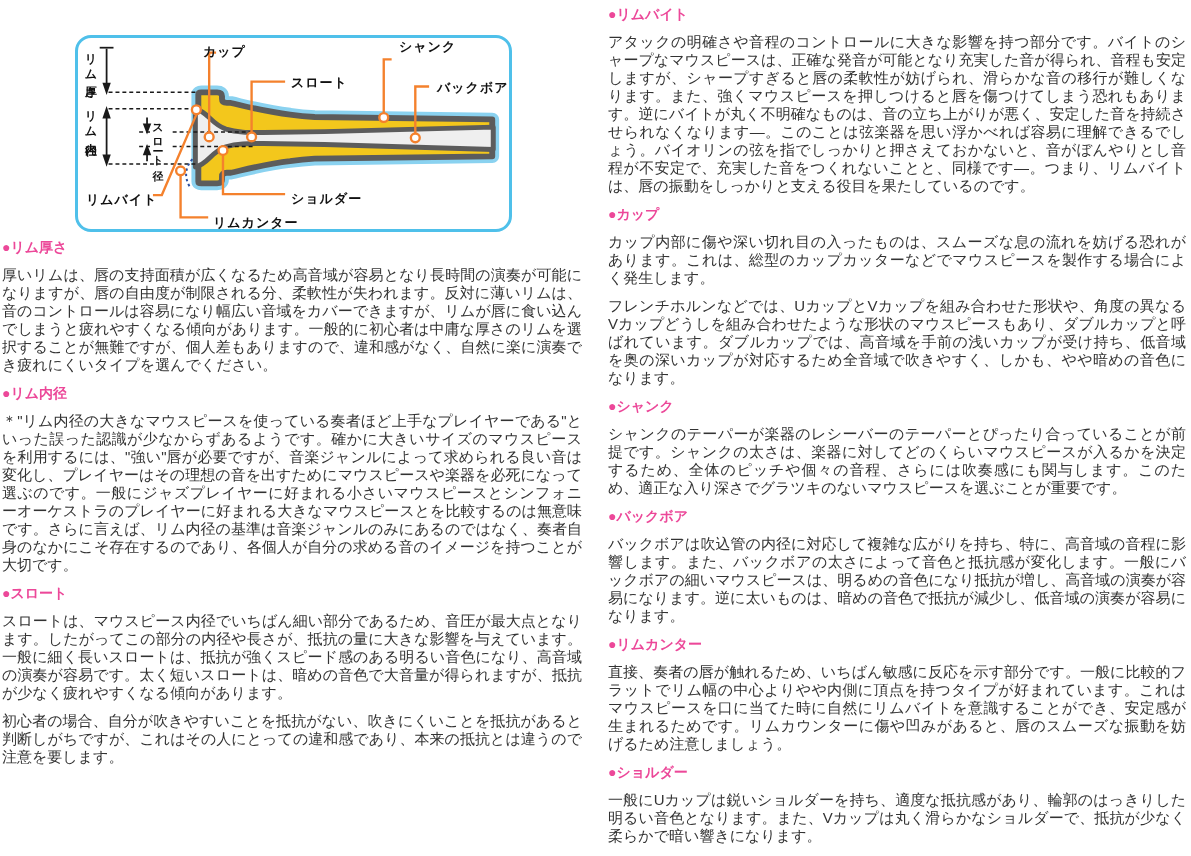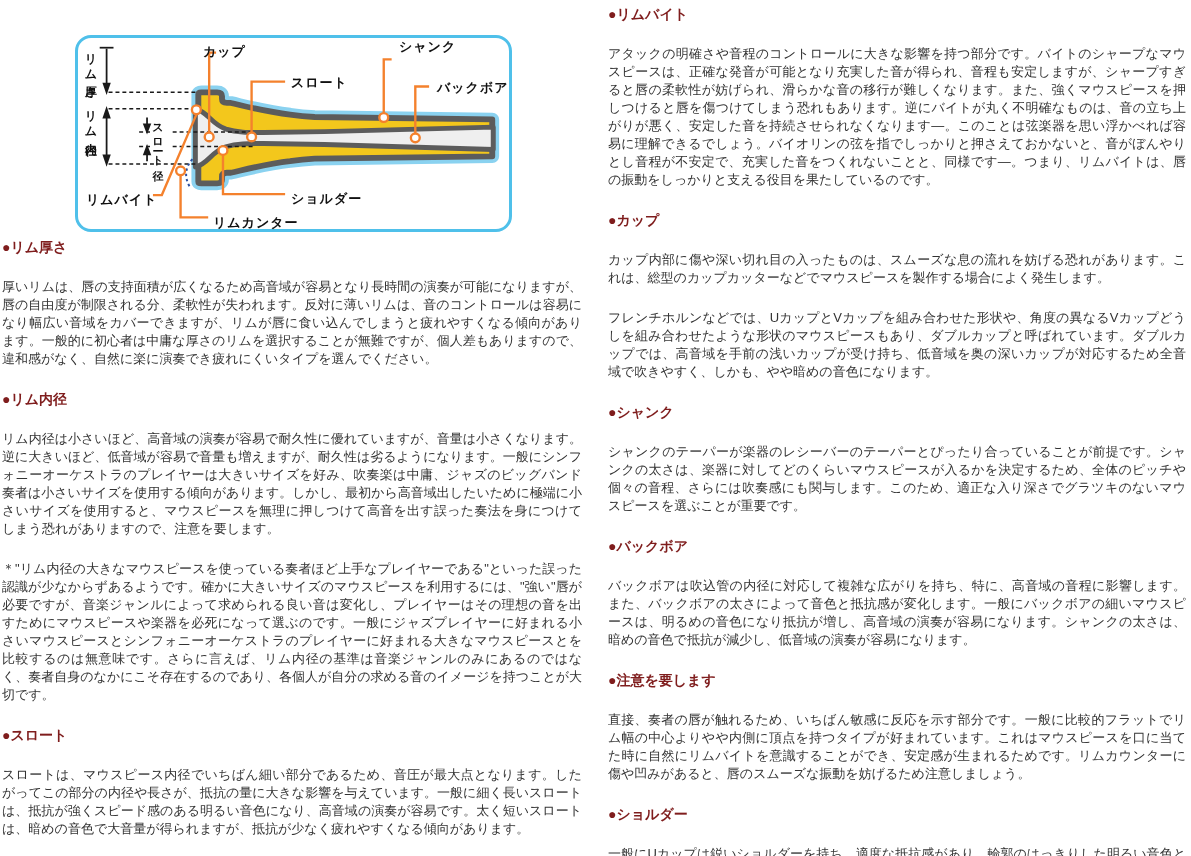--- a/index.html
+++ b/index.html
@@ -5,22 +5,22 @@
   html,body{margin:0;padding:0;}
   body{
     width:1191px;height:856px;position:relative;background:#ffffff;
     font-family:"Liberation Sans",sans-serif;color:#333;overflow:hidden;
   }
   .col{position:absolute;top:0;}
   .col-left{left:2px;width:580px;}
   .col-right{left:608px;width:578px;}
 
   
-  .sec-h{font-size:14px;font-weight:bold;color:#7f1d1d;line-height:18px;margin:6px 0 4px;}
-  .sec-p{font-size:13px;color:#333;line-height:18px;margin:22px 0;text-align:justify;}
+  .sec-h{font-size:14px;font-weight:bold;color:#ec4899;line-height:18px;margin:6px 0 4px;}
+  .sec-p{font-size:15px;color:#333;line-height:18px;margin:10px 0;text-align:justify;}
   .col-right .sec-h:first-child{margin-top:5px;}
 
   
   .diagram{
     position:relative;margin:35px 0 0 73px;width:431px;height:191px;
     border:3px solid #4FC0EA;border-radius:16px;background:#fff;
   }
   .diagram svg{position:absolute;left:0;top:0;}
   .dlabel{position:absolute;font-weight:bold;font-size:13px;color:#111;
     white-space:nowrap;letter-spacing:1px;}
@@ -105,37 +105,36 @@
     <div class="dlabel" style="left:135px;top:176px">リムカンター</div>
     <div class="vlabel" style="left:6px;top:7px">リム厚さ</div>
     <div class="vlabel" style="left:6px;top:64px">リム内径</div>
     <div class="vlabel small" style="left:73px;top:78px">スロート径</div>
   </div>
 
   <div id="col-left-sections">
       <div class="sec-h">●リム厚さ</div>
       <p class="sec-p">厚いリムは、唇の支持面積が広くなるため高音域が容易となり長時間の演奏が可能になりますが、唇の自由度が制限される分、柔軟性が失われます。反対に薄いリムは、音のコントロールは容易になり幅広い音域をカバーできますが、リムが唇に食い込んでしまうと疲れやすくなる傾向があります。一般的に初心者は中庸な厚さのリムを選択することが無難ですが、個人差もありますので、違和感がなく、自然に楽に演奏でき疲れにくいタイプを選んでください。</p>
       <div class="sec-h">●リム内径</div>
-      <p class="sec-p">リム内径は小さいほど、高音域の演奏が容易で耐久性に優れていますが、音量は小さくなります。逆に大きいほど、低音域が容易で音量も増えますが、耐久性は劣るようになります。一般にシンフォニーオーケストラのプレイヤーは大きいサイズを好み、吹奏楽は中庸、ジャズのビッグバンド奏者は小さいサイズを使用する傾向があります。しかし、最初から高音域出したいために極端に小さいサイズを使用すると、マウスピースを無理に押しつけて高音を出す誤った奏法を身につけてしまう恐れがありますので、注意を要します。</p>
       <p class="sec-p">＊"リム内径の大きなマウスピースを使っている奏者ほど上手なプレイヤーである"といった誤った認識が少なからずあるようです。確かに大きいサイズのマウスピースを利用するには、"強い"唇が必要ですが、音楽ジャンルによって求められる良い音は変化し、プレイヤーはその理想の音を出すためにマウスピースや楽器を必死になって選ぶのです。一般にジャズプレイヤーに好まれる小さいマウスピースとシンフォニーオーケストラのプレイヤーに好まれる大きなマウスピースとを比較するのは無意味です。さらに言えば、リム内径の基準は音楽ジャンルのみにあるのではなく、奏者自身のなかにこそ存在するのであり、各個人が自分の求める音のイメージを持つことが大切です。</p>
       <div class="sec-h">●スロート</div>
       <p class="sec-p">スロートは、マウスピース内径でいちばん細い部分であるため、音圧が最大点となります。したがってこの部分の内径や長さが、抵抗の量に大きな影響を与えています。一般に細く長いスロートは、抵抗が強くスピード感のある明るい音色になり、高音域の演奏が容易です。太く短いスロートは、暗めの音色で大音量が得られますが、抵抗が少なく疲れやすくなる傾向があります。</p>
       <p class="sec-p">初心者の場合、自分が吹きやすいことを抵抗がない、吹きにくいことを抵抗があると判断しがちですが、これはその人にとっての違和感であり、本来の抵抗とは違うので注意を要します。</p>
     </div>
 </div>
 
 <div class="col col-right">
   <div id="col-right-sections">
       <div class="sec-h">●リムバイト</div>
       <p class="sec-p">アタックの明確さや音程のコントロールに大きな影響を持つ部分です。バイトのシャープなマウスピースは、正確な発音が可能となり充実した音が得られ、音程も安定しますが、シャープすぎると唇の柔軟性が妨げられ、滑らかな音の移行が難しくなります。また、強くマウスピースを押しつけると唇を傷つけてしまう恐れもあります。逆にバイトが丸く不明確なものは、音の立ち上がりが悪く、安定した音を持続させられなくなります―。このことは弦楽器を思い浮かべれば容易に理解できるでしょう。バイオリンの弦を指でしっかりと押さえておかないと、音がぼんやりとし音程が不安定で、充実した音をつくれないことと、同様です―。つまり、リムバイトは、唇の振動をしっかりと支える役目を果たしているのです。</p>
       <div class="sec-h">●カップ</div>
       <p class="sec-p">カップ内部に傷や深い切れ目の入ったものは、スムーズな息の流れを妨げる恐れがあります。これは、総型のカップカッターなどでマウスピースを製作する場合によく発生します。</p>
       <p class="sec-p">フレンチホルンなどでは、UカップとVカップを組み合わせた形状や、角度の異なるVカップどうしを組み合わせたような形状のマウスピースもあり、ダブルカップと呼ばれています。ダブルカップでは、高音域を手前の浅いカップが受け持ち、低音域を奥の深いカップが対応するため全音域で吹きやすく、しかも、やや暗めの音色になります。</p>
       <div class="sec-h">●シャンク</div>
       <p class="sec-p">シャンクのテーパーが楽器のレシーバーのテーパーとぴったり合っていることが前提です。シャンクの太さは、楽器に対してどのくらいマウスピースが入るかを決定するため、全体のピッチや個々の音程、さらには吹奏感にも関与します。このため、適正な入り深さでグラツキのないマウスピースを選ぶことが重要です。</p>
       <div class="sec-h">●バックボア</div>
-      <p class="sec-p">バックボアは吹込管の内径に対応して複雑な広がりを持ち、特に、高音域の音程に影響します。また、バックボアの太さによって音色と抵抗感が変化します。一般にバックボアの細いマウスピースは、明るめの音色になり抵抗が増し、高音域の演奏が容易になります。シャンクの太さは、暗めの音色で抵抗が減少し、低音域の演奏が容易になります。</p>
-      <div class="sec-h">●注意を要します</div>
+      <p class="sec-p">バックボアは吹込管の内径に対応して複雑な広がりを持ち、特に、高音域の音程に影響します。また、バックボアの太さによって音色と抵抗感が変化します。一般にバックボアの細いマウスピースは、明るめの音色になり抵抗が増し、高音域の演奏が容易になります。逆に太いものは、暗めの音色で抵抗が減少し、低音域の演奏が容易になります。</p>
+      <div class="sec-h">●リムカンター</div>
       <p class="sec-p">直接、奏者の唇が触れるため、いちばん敏感に反応を示す部分です。一般に比較的フラットでリム幅の中心よりやや内側に頂点を持つタイプが好まれています。これはマウスピースを口に当てた時に自然にリムバイトを意識することができ、安定感が生まれるためです。リムカウンターに傷や凹みがあると、唇のスムーズな振動を妨げるため注意しましょう。</p>
       <div class="sec-h">●ショルダー</div>
       <p class="sec-p">一般にUカップは鋭いショルダーを持ち、適度な抵抗感があり、輪郭のはっきりした明るい音色となります。また、Vカップは丸く滑らかなショルダーで、抵抗が少なく柔らかで暗い響きになります。</p>
     </div>
 </div>
 
 </body></html>

